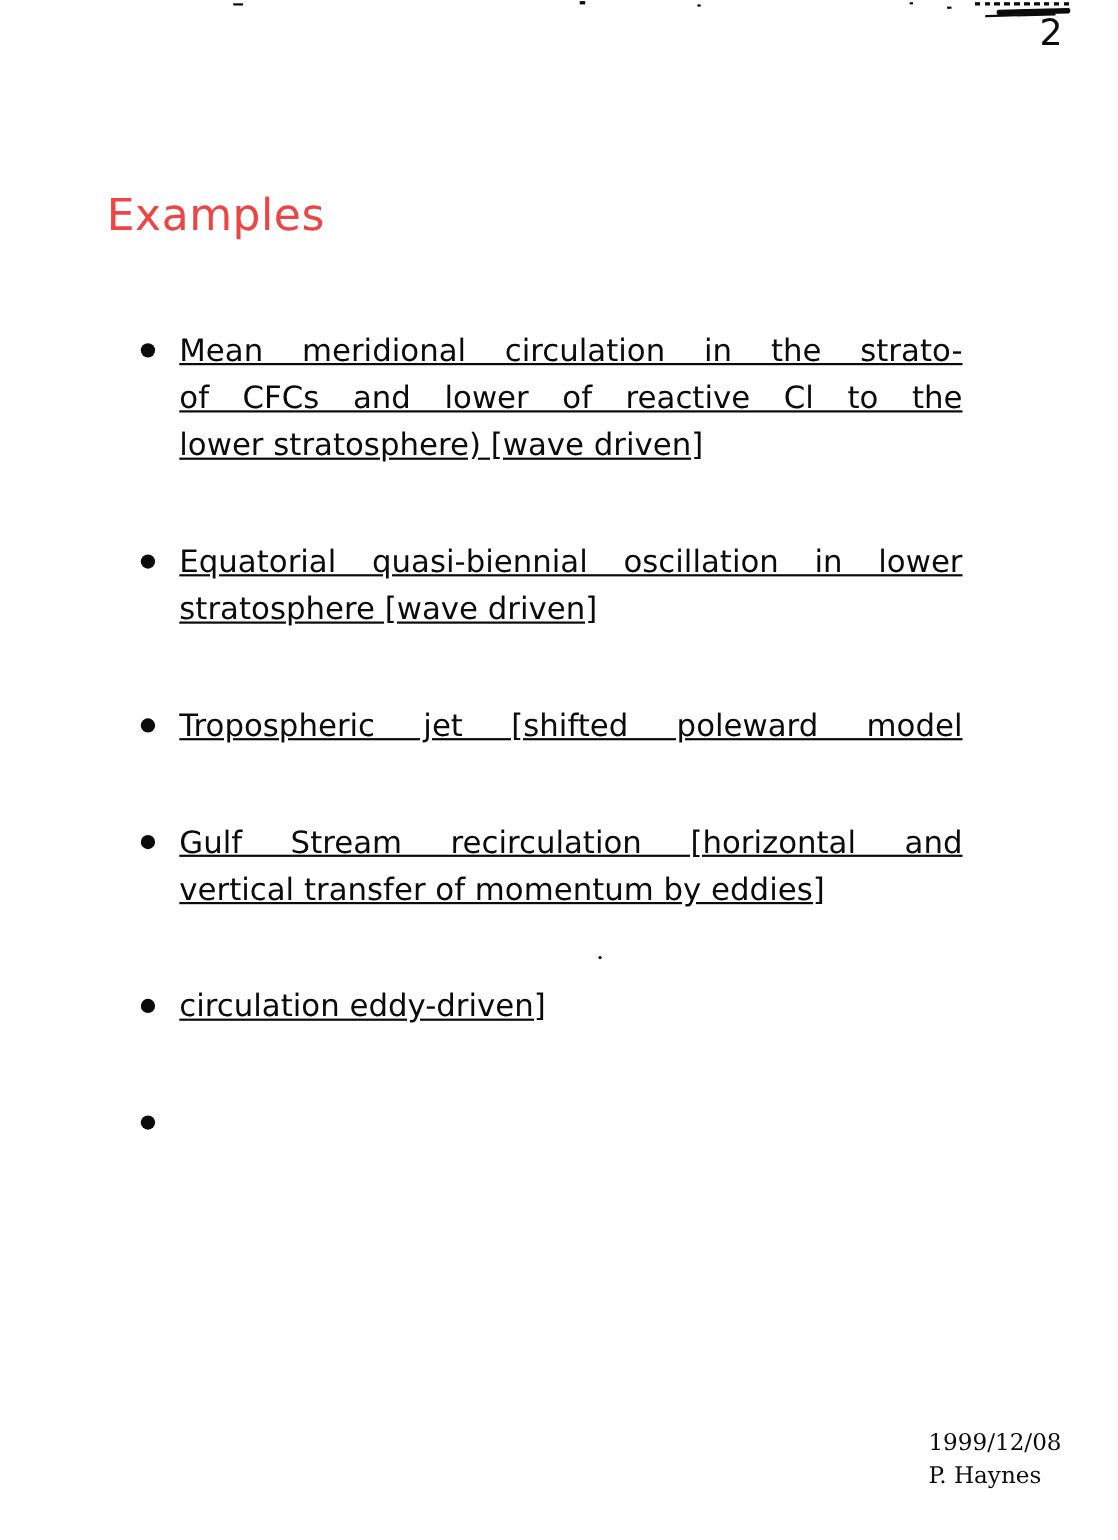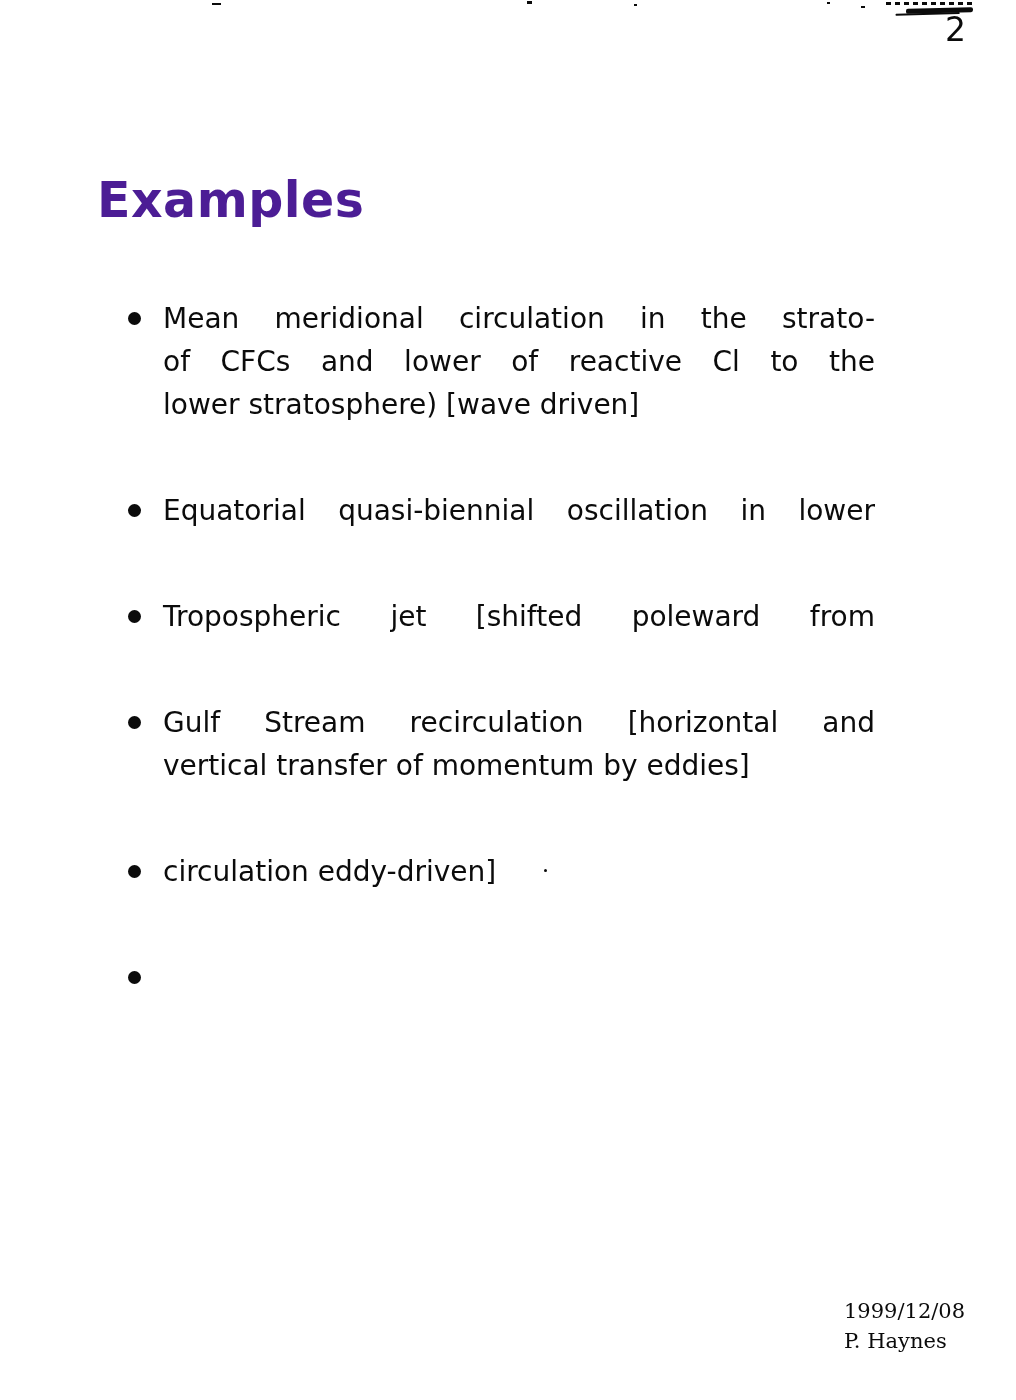--- a/index.html
+++ b/index.html
@@ -28,26 +28,26 @@
     font-size: 33px;
     line-height: 1;
     color: #0b0b0b;
   }
 
   
   .title {
     position: absolute;
     left: 97px;
     top: 176px;
-    font-size: 49px;
-    font-weight: 700;
+    font-size: 40px;
+    font-weight: 400;
     line-height: 1;
     letter-spacing: 0.5px;
     margin: 0;
-    color: #4c1d95;
+    color: #ef4444;
   }
 
   
   .bullet-list {
     position: absolute;
     left: 128px;
     top: 297px;
     width: 750px;
     margin: 0;
     padding: 0;
@@ -62,20 +62,21 @@
     position: absolute;
     left: 0;
     top: 15px;
     width: 13px;
     height: 13px;
     border-radius: 50%;
     background: #0b0b0b;
   }
   .bullet-lines {
     width: 712px;
+    text-decoration: underline;
   }
   .line {
     font-size: 28px;
     line-height: 43px;
     white-space: normal;
     color: #0b0b0b;
   }
   .line.just {
     text-align: justify;
     text-align-last: justify;
@@ -139,26 +140,27 @@
     <div class="bullet-lines">
           <div class="line just">Mean meridional circulation in the strato-</div>
           <div class="line just">of CFCs and lower of reactive Cl to the</div>
           <div class="line">lower stratosphere) [wave driven]</div>
         </div>
   </li>
       <li class="bullet-item">
     <span class="bullet-dot"></span>
     <div class="bullet-lines">
           <div class="line just">Equatorial quasi-biennial oscillation in lower</div>
+          <div class="line">stratosphere [wave driven]</div>
         </div>
   </li>
       <li class="bullet-item">
     <span class="bullet-dot"></span>
     <div class="bullet-lines">
-          <div class="line just">Tropospheric jet [shifted poleward from</div>
+          <div class="line just">Tropospheric jet [shifted poleward model</div>
         </div>
   </li>
       <li class="bullet-item">
     <span class="bullet-dot"></span>
     <div class="bullet-lines">
           <div class="line just">Gulf Stream recirculation [horizontal and</div>
           <div class="line">vertical transfer of momentum by eddies]</div>
         </div>
   </li>
       <li class="bullet-item">

